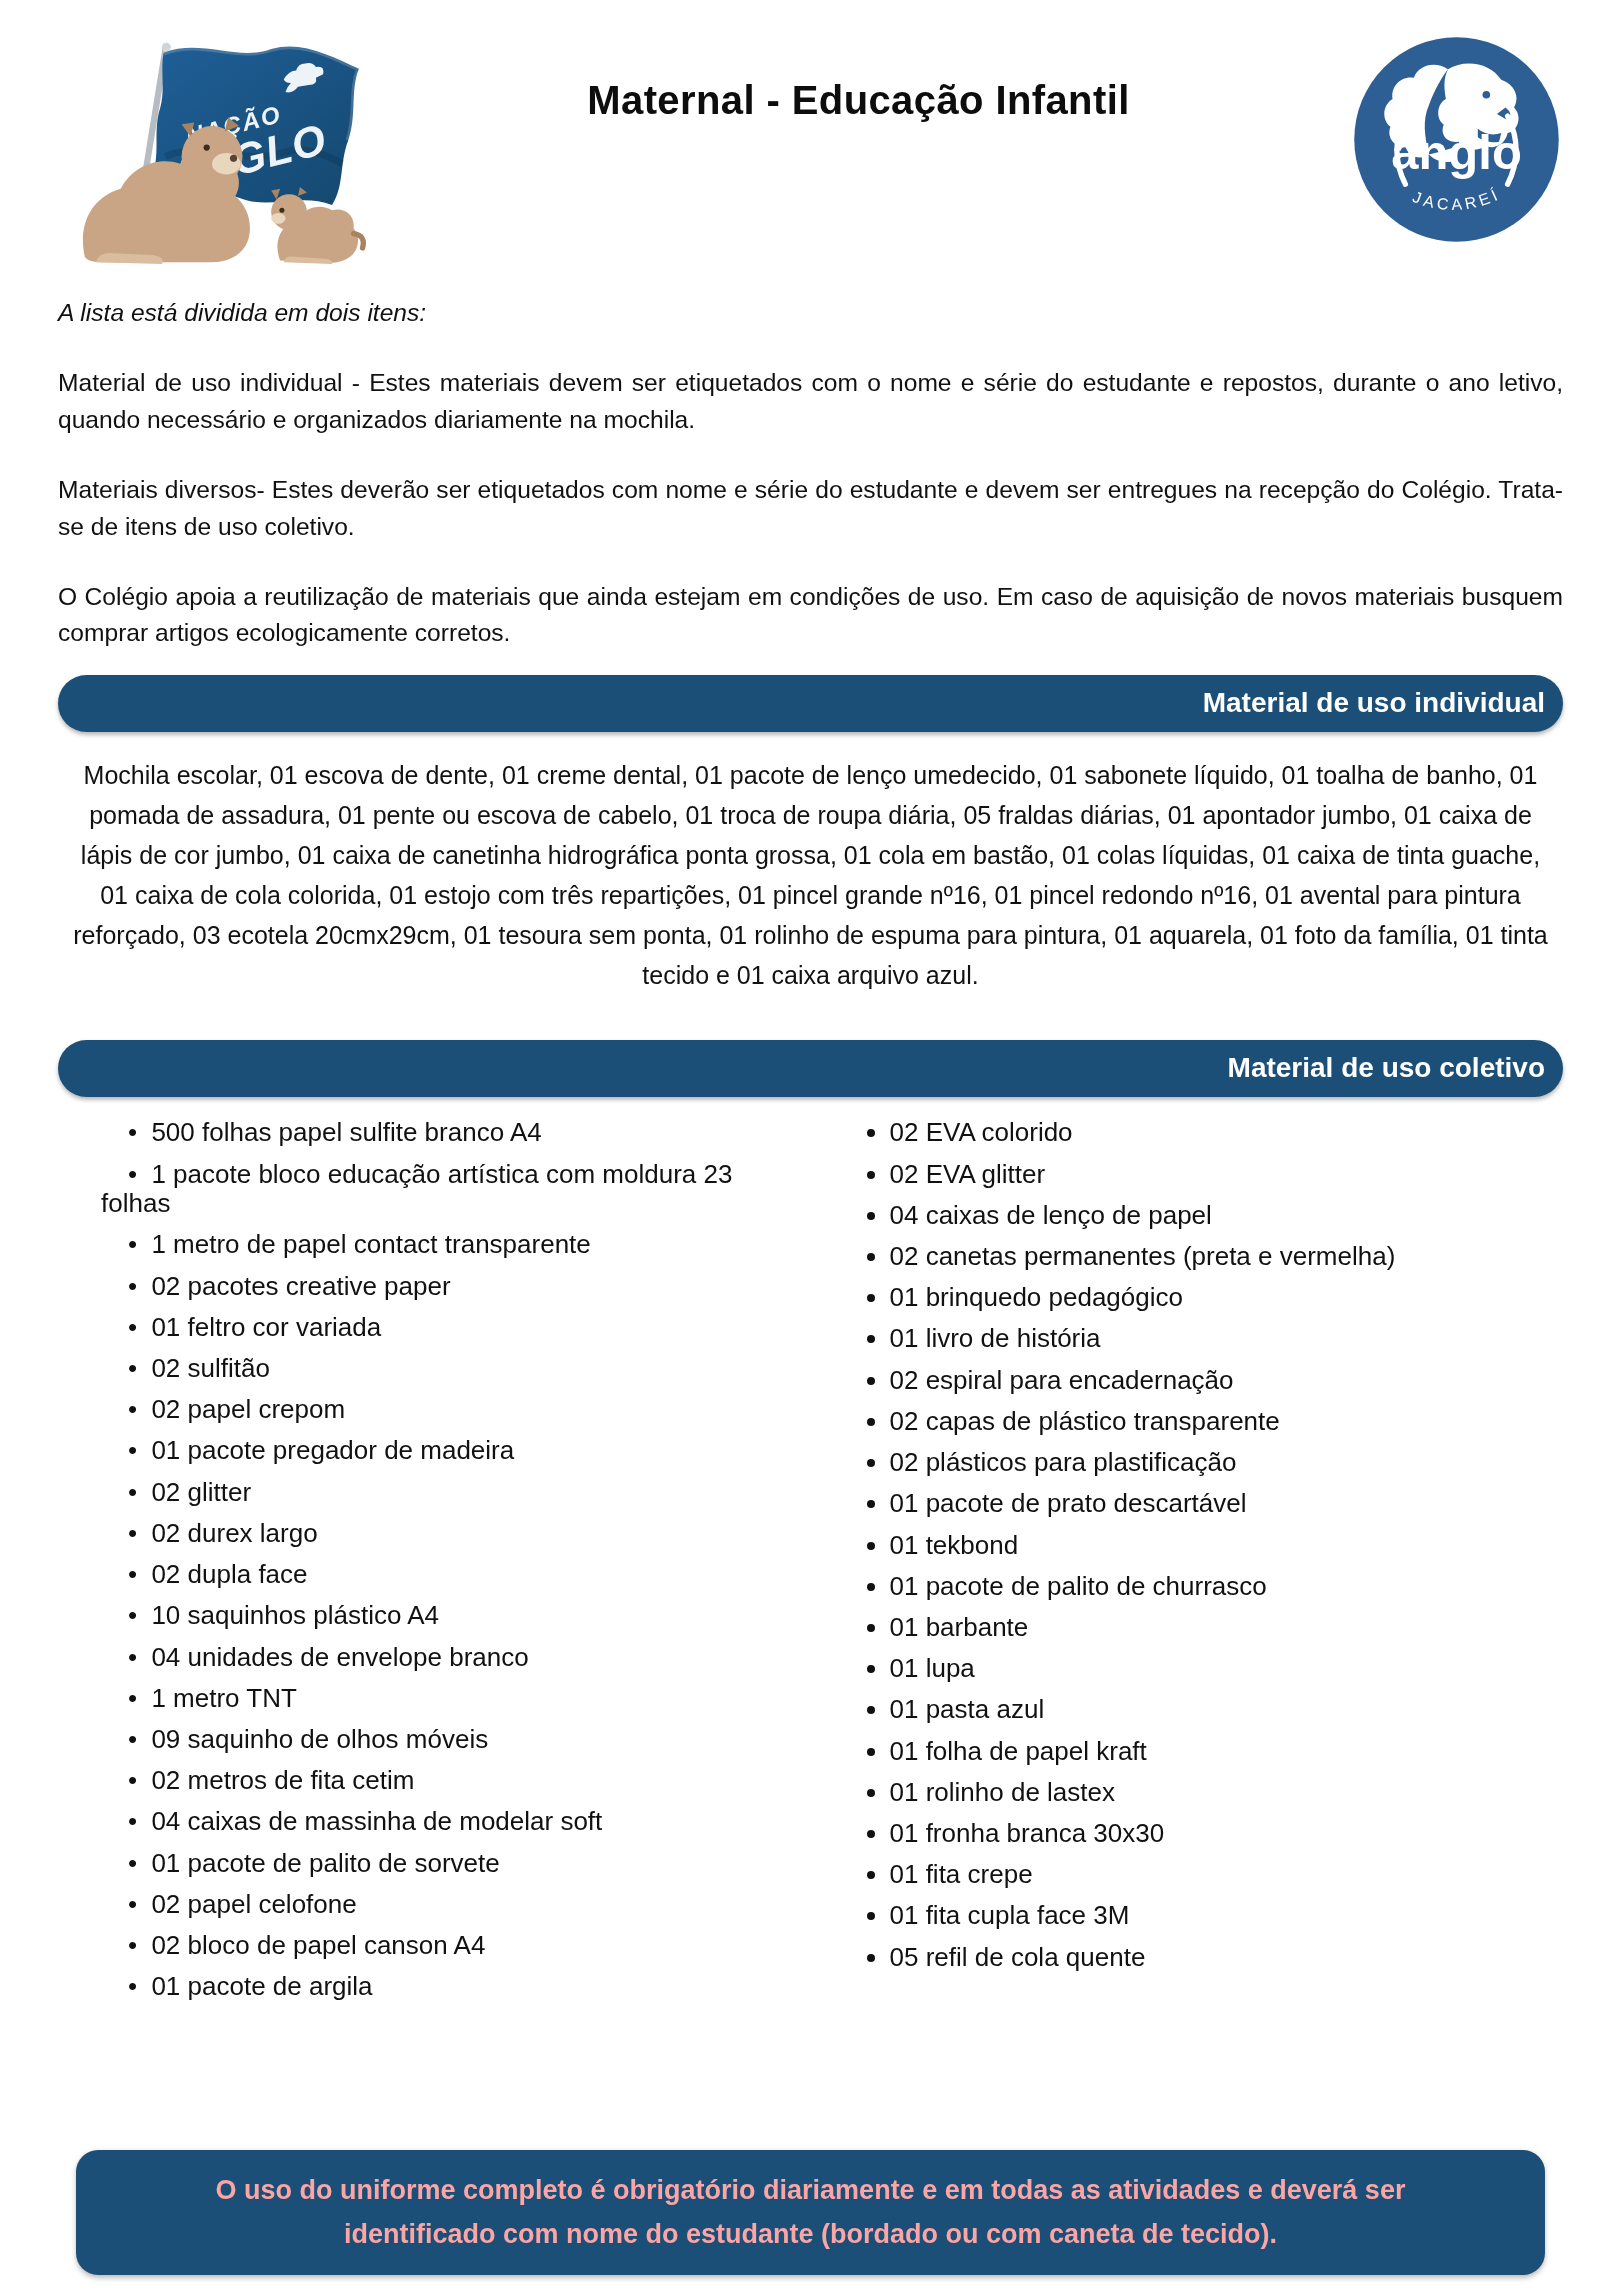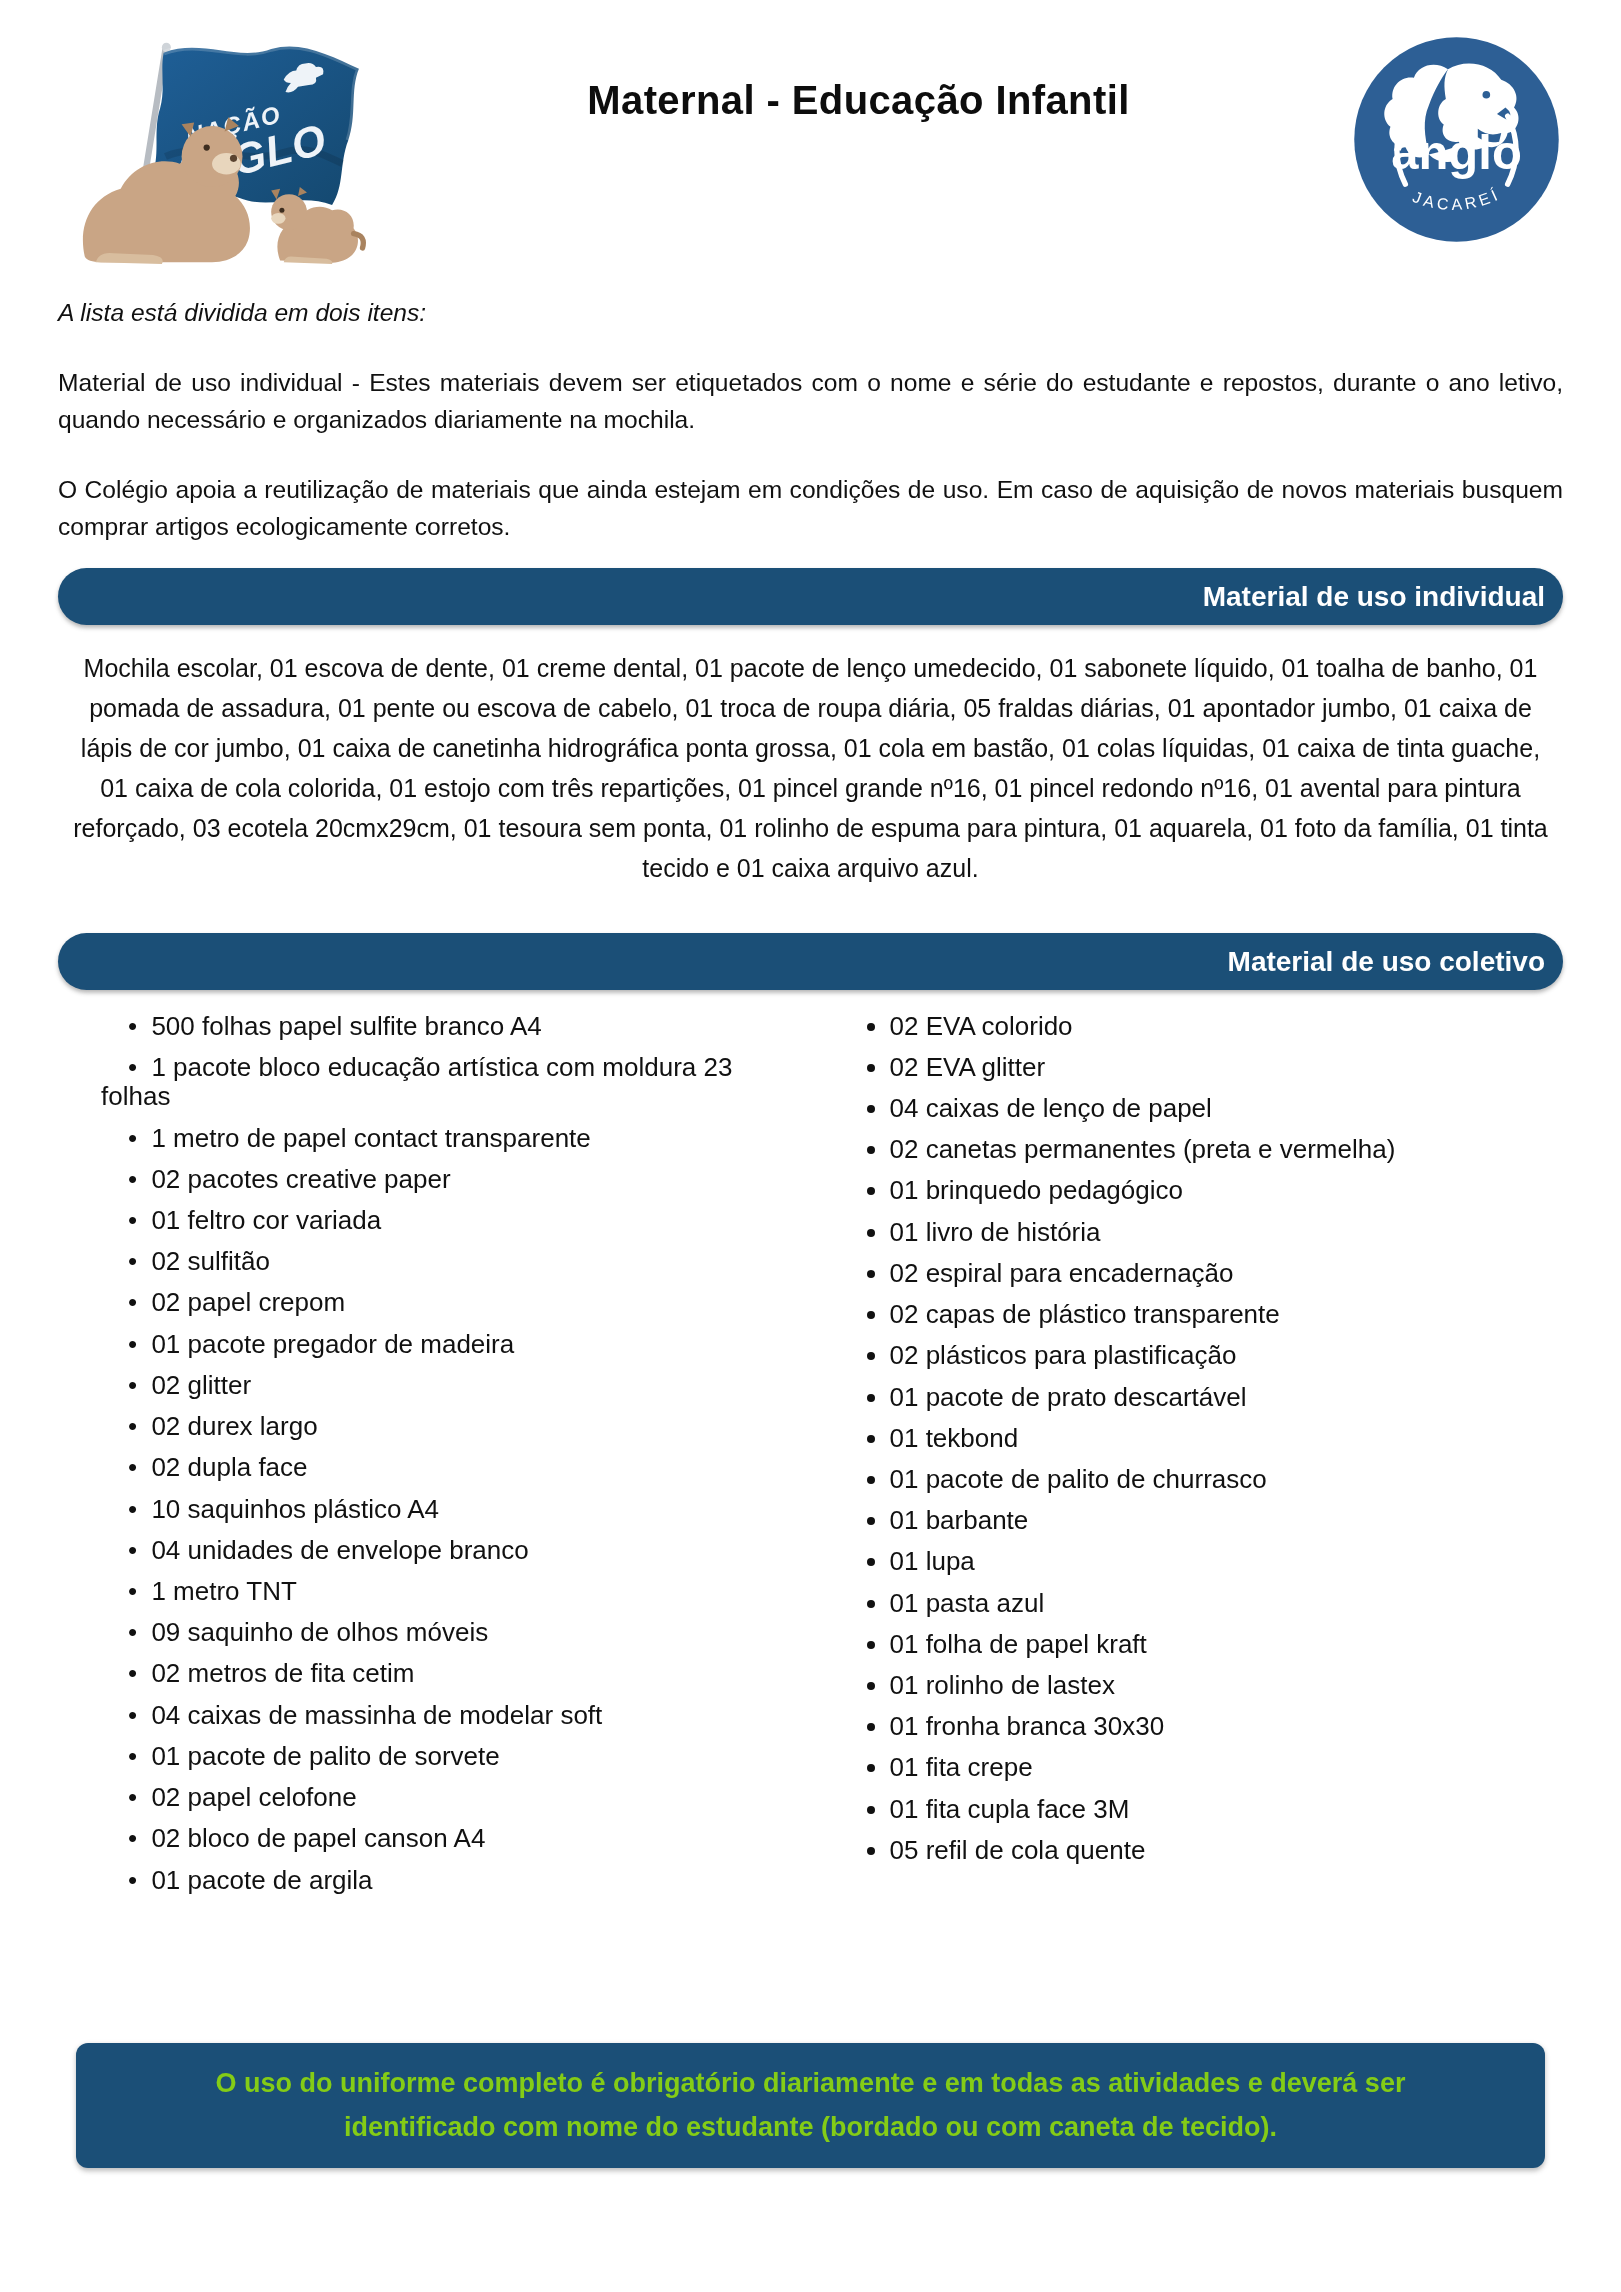--- a/index.html
+++ b/index.html
@@ -36,22 +36,22 @@
   ul.items{margin:0;font-size:26px;line-height:1.14;}
   ul.items li{margin-bottom:11.6px;}
   
   ul.outdent{list-style:none;padding:0 18px 0 43px;}
   ul.outdent li{text-indent:27px;}
   ul.outdent li::before{content:"\2022";font-size:26px;margin-right:14.3px;}
   
   ul.hang{list-style:disc outside;padding-left:79px;}
 
   
-  .footer-banner{margin:136px 18px 0 18px;background:var(--banner-blue,#1b4f77);color:#84cc16;
-                 border-radius:12px;text-align:center;font-weight:700;font-size:27px;
+  .footer-banner{margin:136px 18px 0 18px;background:var(--banner-blue,#1b4f77);color:#fca5a5;
+                 border-radius:22px;text-align:center;font-weight:700;font-size:27px;
                  line-height:1.65;padding:18px 81px;box-shadow:0 2.7px 5.4px rgba(90,90,90,.4);}
 </style>
 </head>
 <body>
 
 <div class="page">
 
   <div class="header">
 
     <svg class="flag-art" viewBox="0 0 345 282" aria-hidden="true">
@@ -129,20 +129,21 @@
         </defs>
       <text font-family="&quot;Liberation Sans&quot;,sans-serif" font-size="15" letter-spacing="3.5" fill="#fff">
         <textPath href="#cityArc" startOffset="50%" text-anchor="middle">JACAREÍ</textPath>
       </text>
     </svg>
   </div>
 
   <div class="intro">
     <p class="lead">A lista está dividida em dois itens:</p>
     <p><span class="b">Material de uso individual - </span><span>Estes materiais devem ser etiquetados com o nome e série do estudante e repostos, durante o ano letivo, quando necessário e organizados diariamente na mochila.</span></p>
+    <p><span class="b">Materiais diversos- </span><span>Estes deverão ser etiquetados com nome e série do estudante e devem ser entregues na recepção do Colégio. Trata-se de itens de uso coletivo.</span></p>
     <p>O Colégio apoia a reutilização de materiais que ainda estejam em condições de uso. Em caso de aquisição de novos materiais busquem comprar artigos ecologicamente corretos.</p>
   </div>
 
   <div class="banner individual">Material de uso individual</div>
   <p class="individual-text">Mochila escolar, 01 escova de dente, 01 creme dental, 01 pacote de lenço umedecido, 01 sabonete líquido, 01 toalha de banho, 01 pomada de assadura, 01 pente ou escova de cabelo, 01 troca de roupa diária, 05 fraldas diárias, 01 apontador jumbo, 01 caixa de lápis de cor jumbo, 01 caixa de canetinha hidrográfica ponta grossa, 01 cola em bastão, 01 colas líquidas, 01 caixa de tinta guache, 01 caixa de cola colorida, 01 estojo com três repartições, 01 pincel grande nº16, 01 pincel redondo nº16, 01 avental para pintura reforçado, 03 ecotela 20cmx29cm, 01 tesoura sem ponta, 01 rolinho de espuma para pintura, 01 aquarela, 01 foto da família, 01 tinta tecido e 01 caixa arquivo azul.</p>
 
   <div class="banner coletivo">Material de uso coletivo</div>
   <div class="columns">
     <ul class="items outdent">
         <li>500 folhas papel sulfite branco A4</li>

